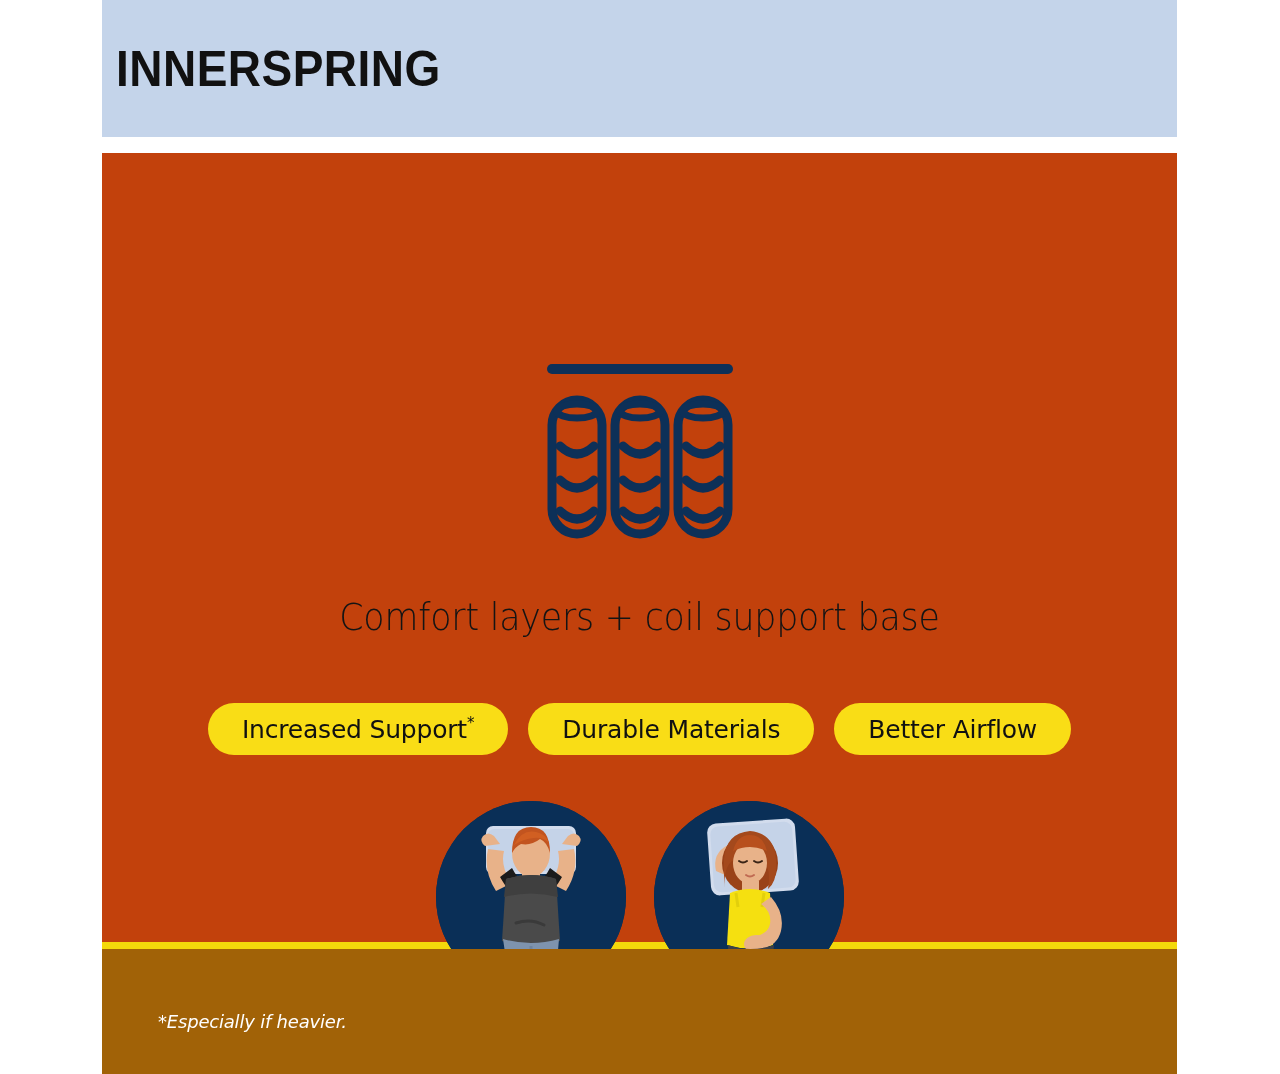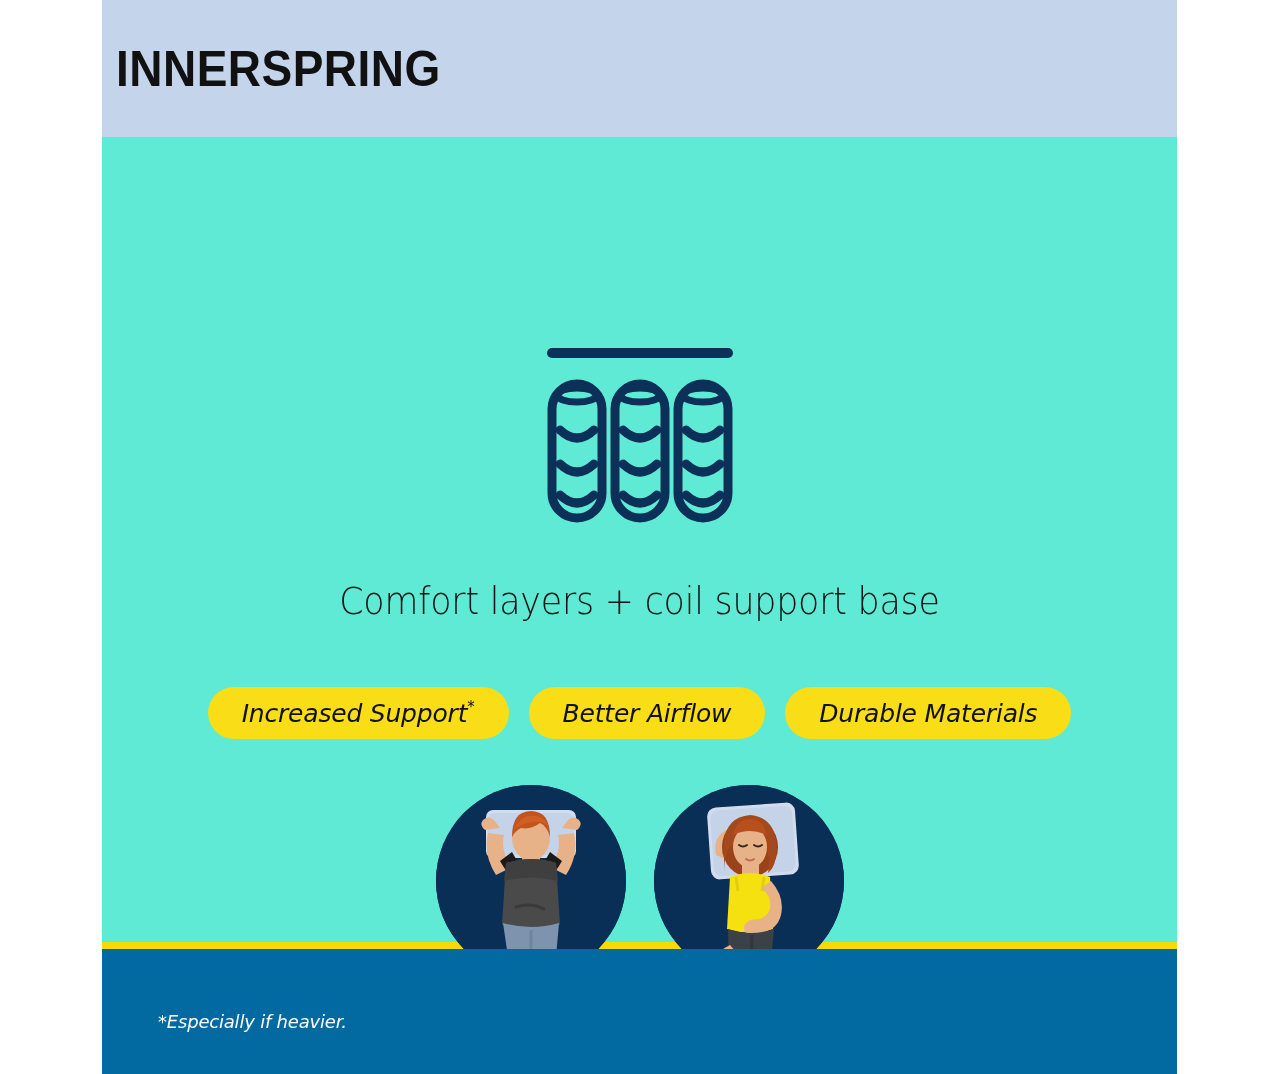--- a/index.html
+++ b/index.html
@@ -37,21 +37,22 @@
     font-size:50px;
     font-weight:bold;
     letter-spacing:0.5px;
     color:#111111;
     transform:scaleX(0.92);
   }
   
   .body-area {
     position:relative;
     flex:1 1 auto;
-    background:#5eead4;
+    background:#c2410c;
+    margin-top:16px;
   }
   
   .coil-icon {
     position:absolute;
     left:0; right:0; top:200px;
     display:flex;
     justify-content:center;
   }
   
   .tagline {
@@ -65,21 +66,20 @@
     letter-spacing:-0.2px;
     transform:scaleX(0.94);
   }
   
   .pill-row {
     position:absolute;
     left:0; right:0; top:550px;
     display:flex;
     justify-content:center;
     gap:20px;
-    font-style:italic;
   }
   .pill {
     background:#f9dd16;
     border-radius:26px;
     height:52px;
     display:flex;
     align-items:center;
     justify-content:center;
     padding:0 34px;
     font-family:"DejaVu Sans", sans-serif;
@@ -127,21 +127,21 @@
   }
   
   .footer-stripe {
     height:7px;
     background:#f4d90b;
     flex:0 0 auto;
   }
   .footer {
     flex:0 0 auto;
     height:125px;
-    background:#0369a1;
+    background:#a16207;
     position:relative;
     display:flex;
     align-items:center;
     text-align:right;
   }
   .footnote {
     position:absolute;
     left:56px;
     top:62px;
     color:#ffffff;
@@ -211,25 +211,25 @@
       </div>
 
       <div class="tagline">Comfort layers + coil support base</div>
 
       <div class="pill-row">
         <div class="pill">
           <span>Increased Support</span>
             <span class="sup">*</span>
         </div>
         <div class="pill">
+          <span>Durable Materials</span>
+            <span class="sup"></span>
+        </div>
+        <div class="pill">
           <span>Better Airflow</span>
-            <span class="sup"></span>
-        </div>
-        <div class="pill">
-          <span>Durable Materials</span>
             <span class="sup"></span>
         </div>
       </div>
 
       <div class="positions">
 
         <div class="position">
           <div class="pos-circle">
             <svg width="190" height="192" viewBox="0 0 190 192" xmlns="http://www.w3.org/2000/svg" aria-hidden="true">
               <rect width="190" height="192" fill="#0a2f57"></rect>

